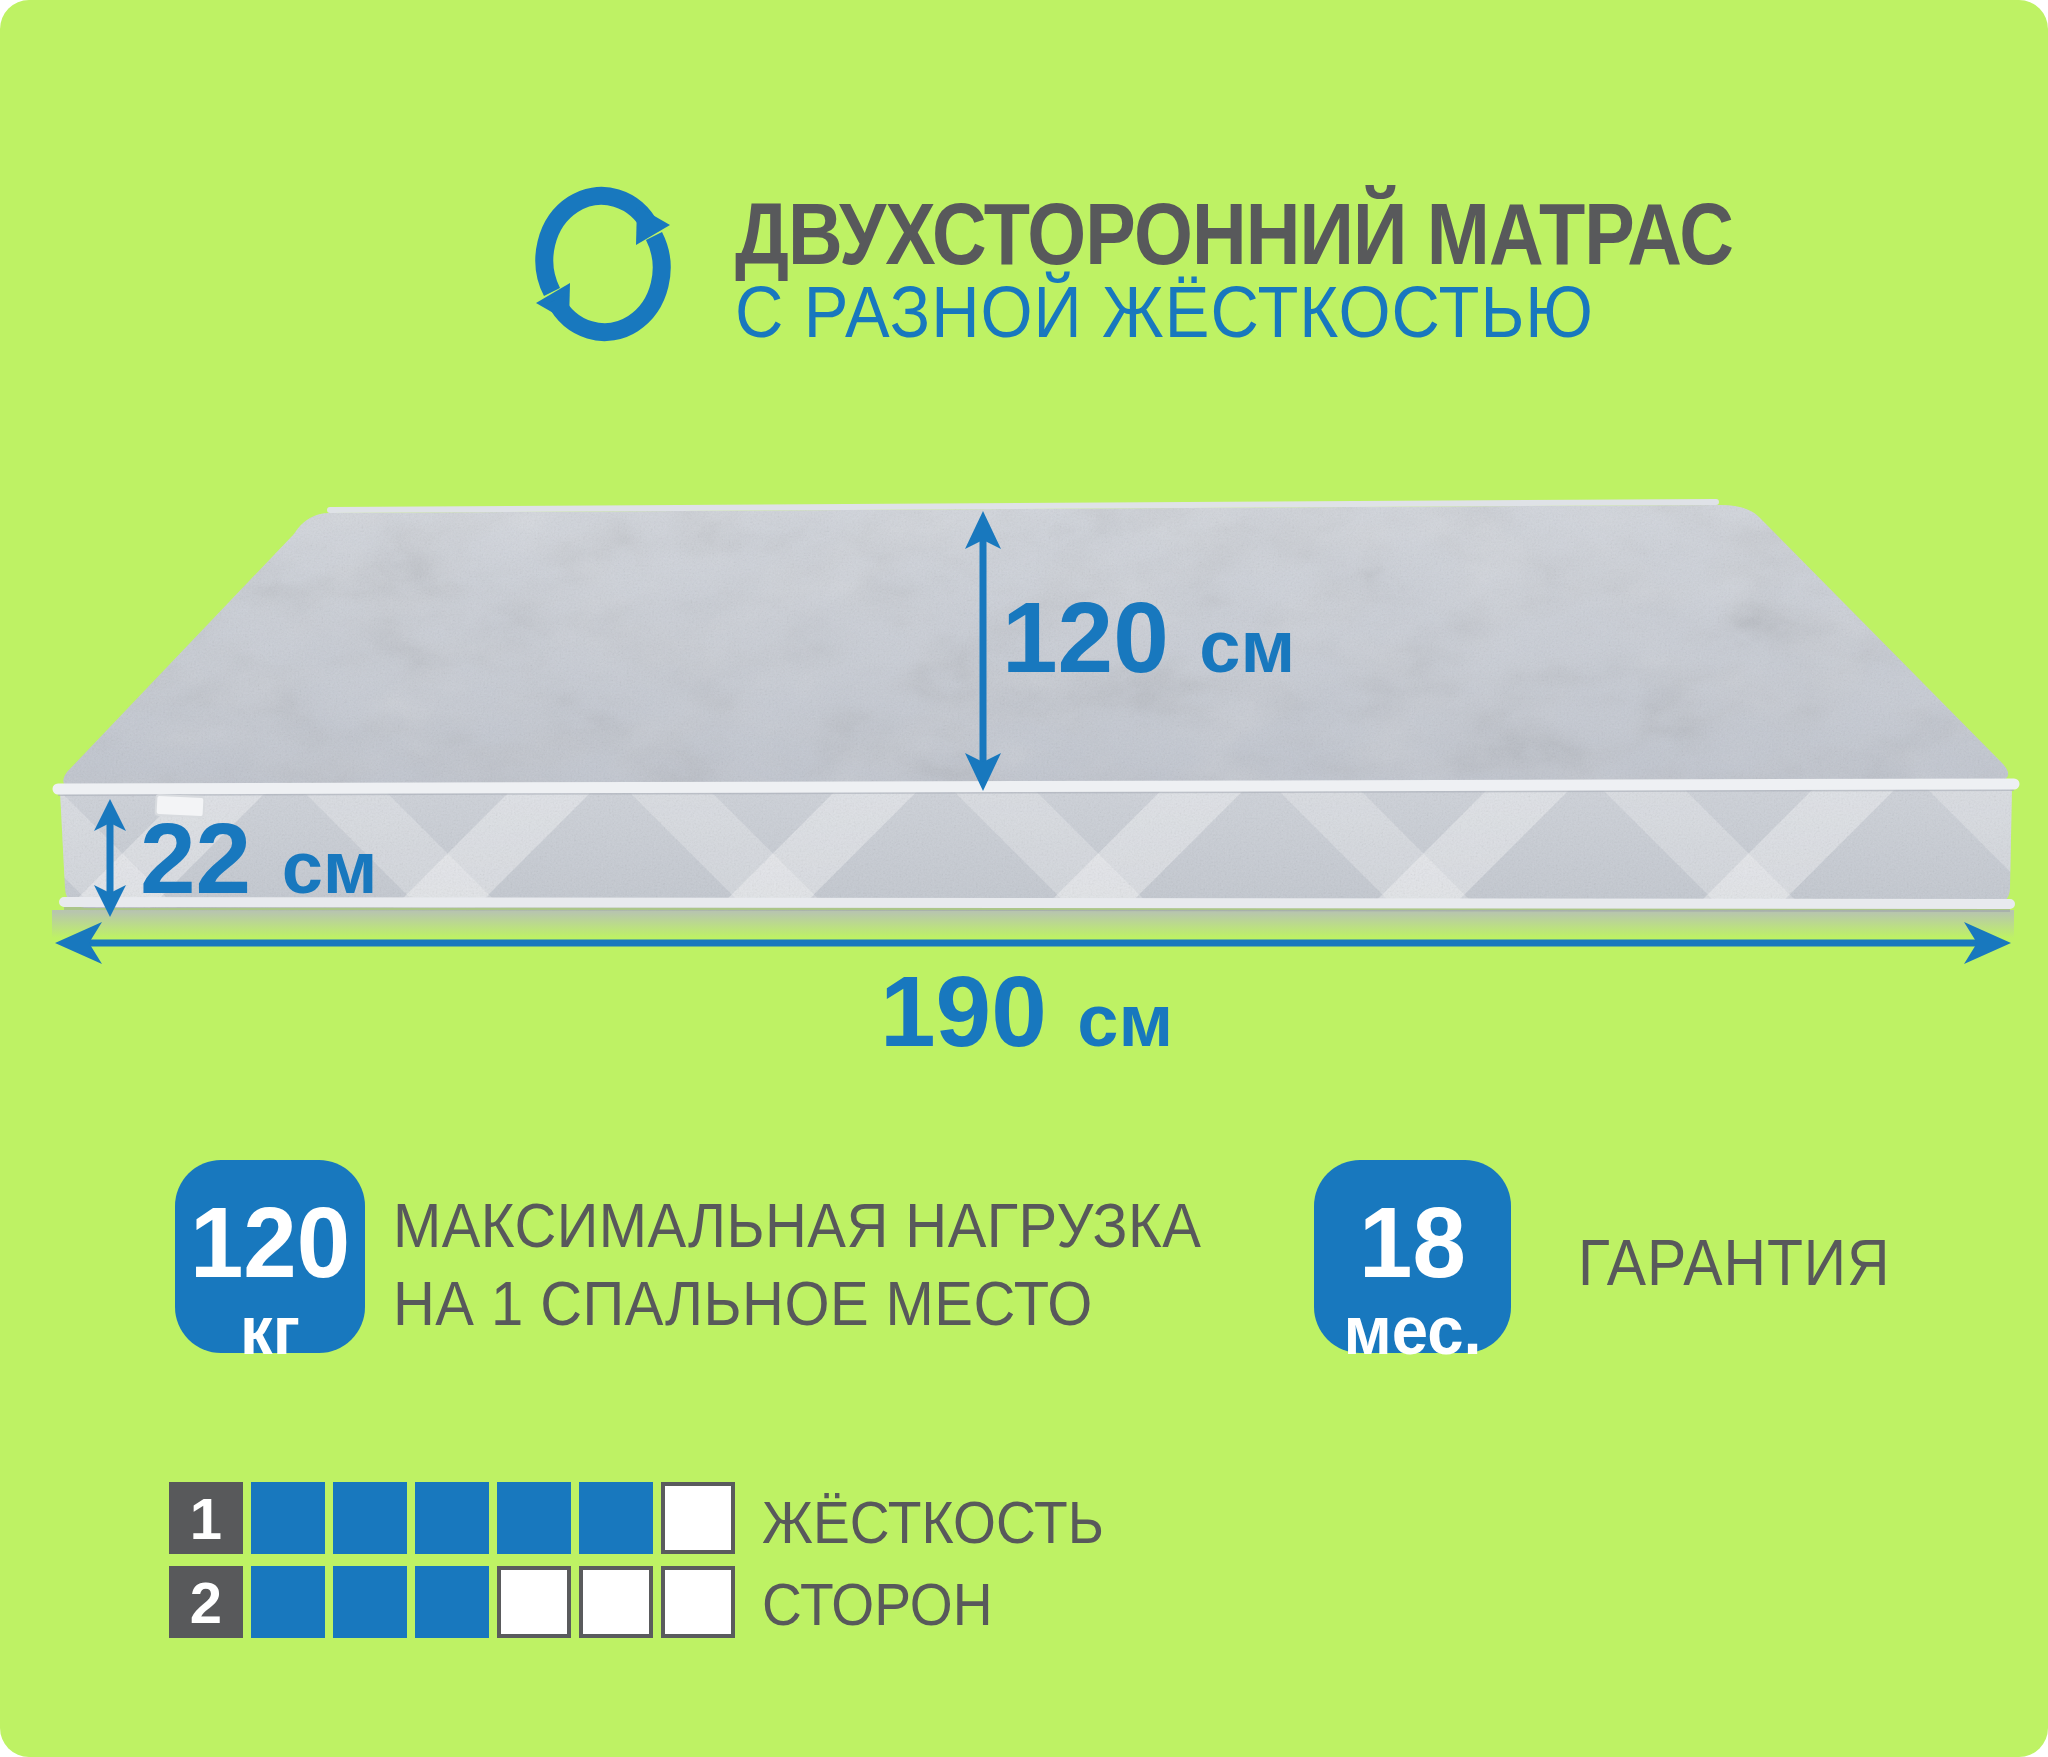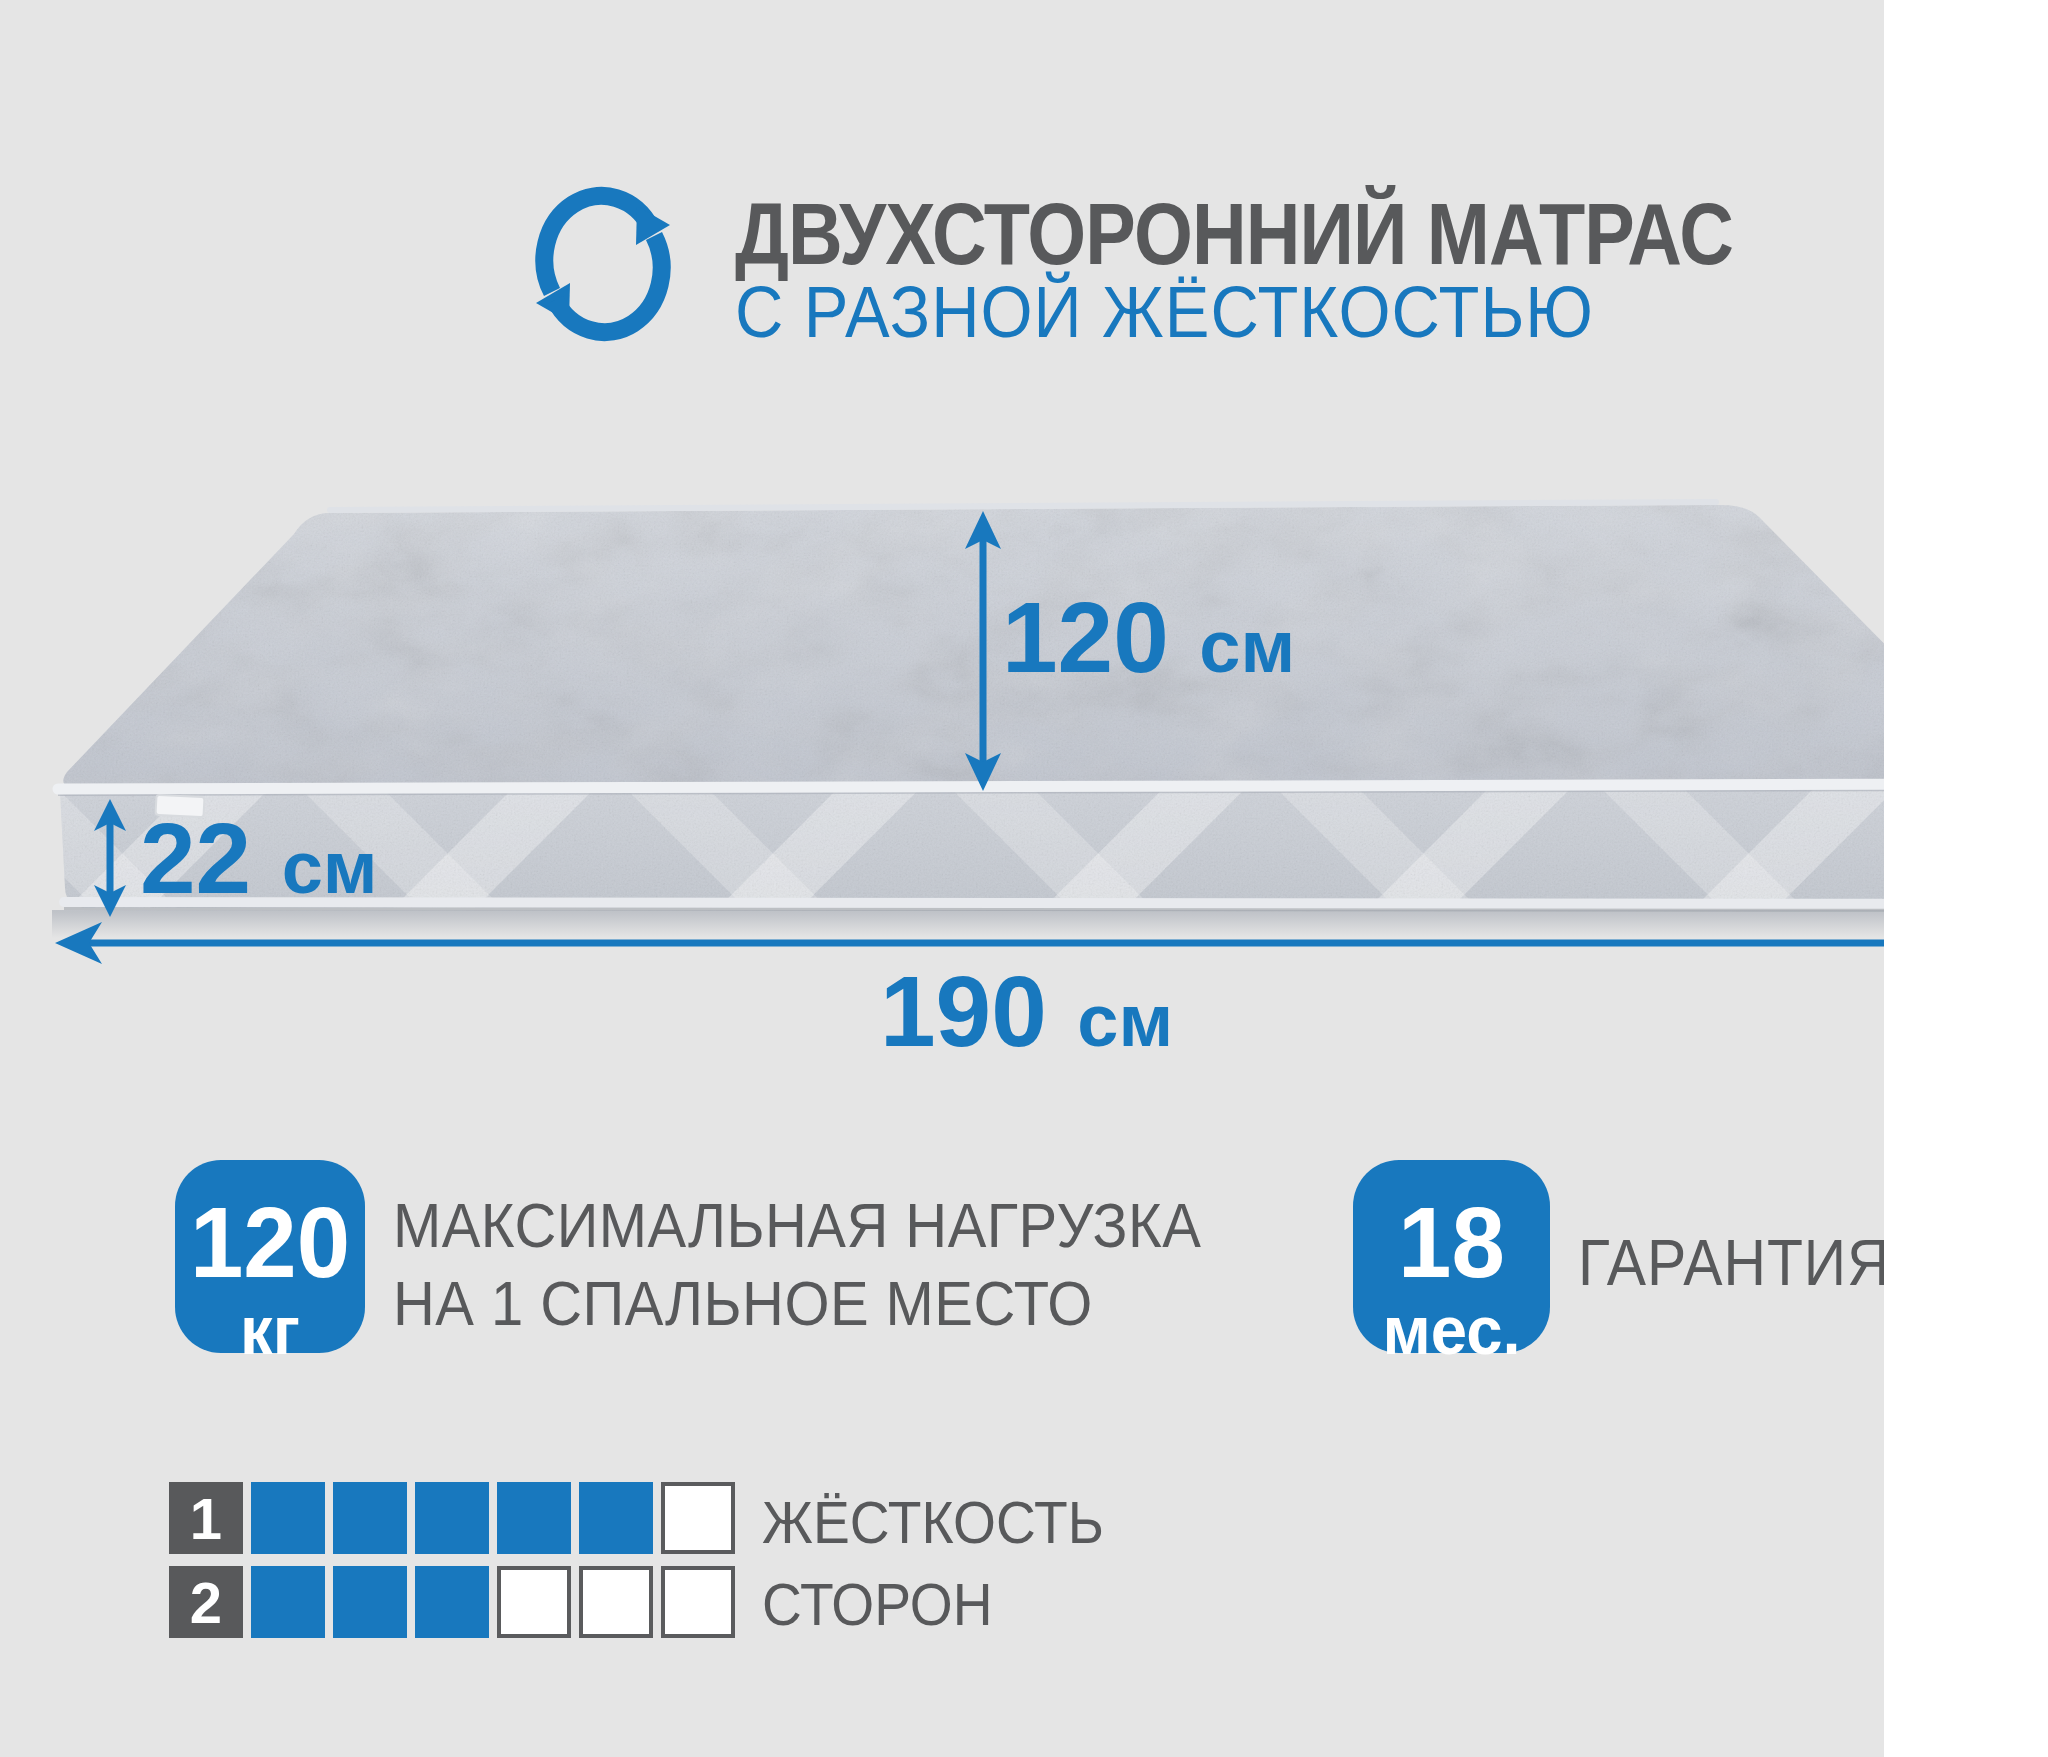--- a/index.html
+++ b/index.html
@@ -2,24 +2,25 @@
 <html style="--blue: #1878be; --gray: #58595b;"><head>
 <meta charset="utf-8">
 <style>
   :root{
     --blue:#1878be;
     --gray:#58595b;
   }
   html,body{margin:0;padding:0;background:#ffffff;}
   .canvas{
     position:relative;
-    width:1884px;height:1757px;
-    background:#e5e5e5;
+    width:2048px;height:1757px;
+    background:#bef264;
     overflow:hidden;
     font-family:"Liberation Sans", sans-serif;
+    border-radius:29px;
   }
   
   .hdr-icon{position:absolute;left:528px;top:176px;width:150px;height:175px;}
   .title{
     position:absolute;left:735px;top:190px;
     font-size:88px;font-weight:bold;color:var(--gray);
     letter-spacing:-1px;white-space:nowrap;line-height:1;
     transform:scaleX(.86);transform-origin:left top;
   }
   .subtitle{
@@ -31,21 +32,21 @@
   
   .scene{position:absolute;left:0;top:0;width:2048px;height:1757px;}
   .dim-num{font-family:"Liberation Sans",sans-serif;font-weight:bold;font-size:100px;fill:var(--blue);}
   .dim-unit{font-family:"Liberation Sans",sans-serif;font-weight:bold;font-size:74px;fill:var(--blue);}
   
   .badge{
     position:absolute;top:1160px;height:193px;border-radius:46px;
     background:var(--blue);color:#fff;text-align:center;
   }
   .badge.load{left:175px;width:190px;}
-  .badge.warranty{left:1353px;width:197px;}
+  .badge.warranty{left:1314px;width:197px;}
   .badge .val{font-size:100px;font-weight:bold;line-height:1;margin-top:32px;transform:scaleX(.96);}
   .badge .unit{font-size:68px;font-weight:bold;line-height:1;margin-top:4px;transform:scaleX(.96);}
   .badge-caption{
     position:absolute;color:var(--gray);font-weight:normal;
     transform:scaleX(.92);transform-origin:left top;white-space:nowrap;
   }
   .load-caption{left:393px;top:1186px;font-size:63px;line-height:78px;letter-spacing:.5px;}
   .warranty-caption{left:1578px;top:1226px;font-size:64px;letter-spacing:1px;}
   
   .h-row{position:absolute;left:169px;display:flex;gap:8px;}

